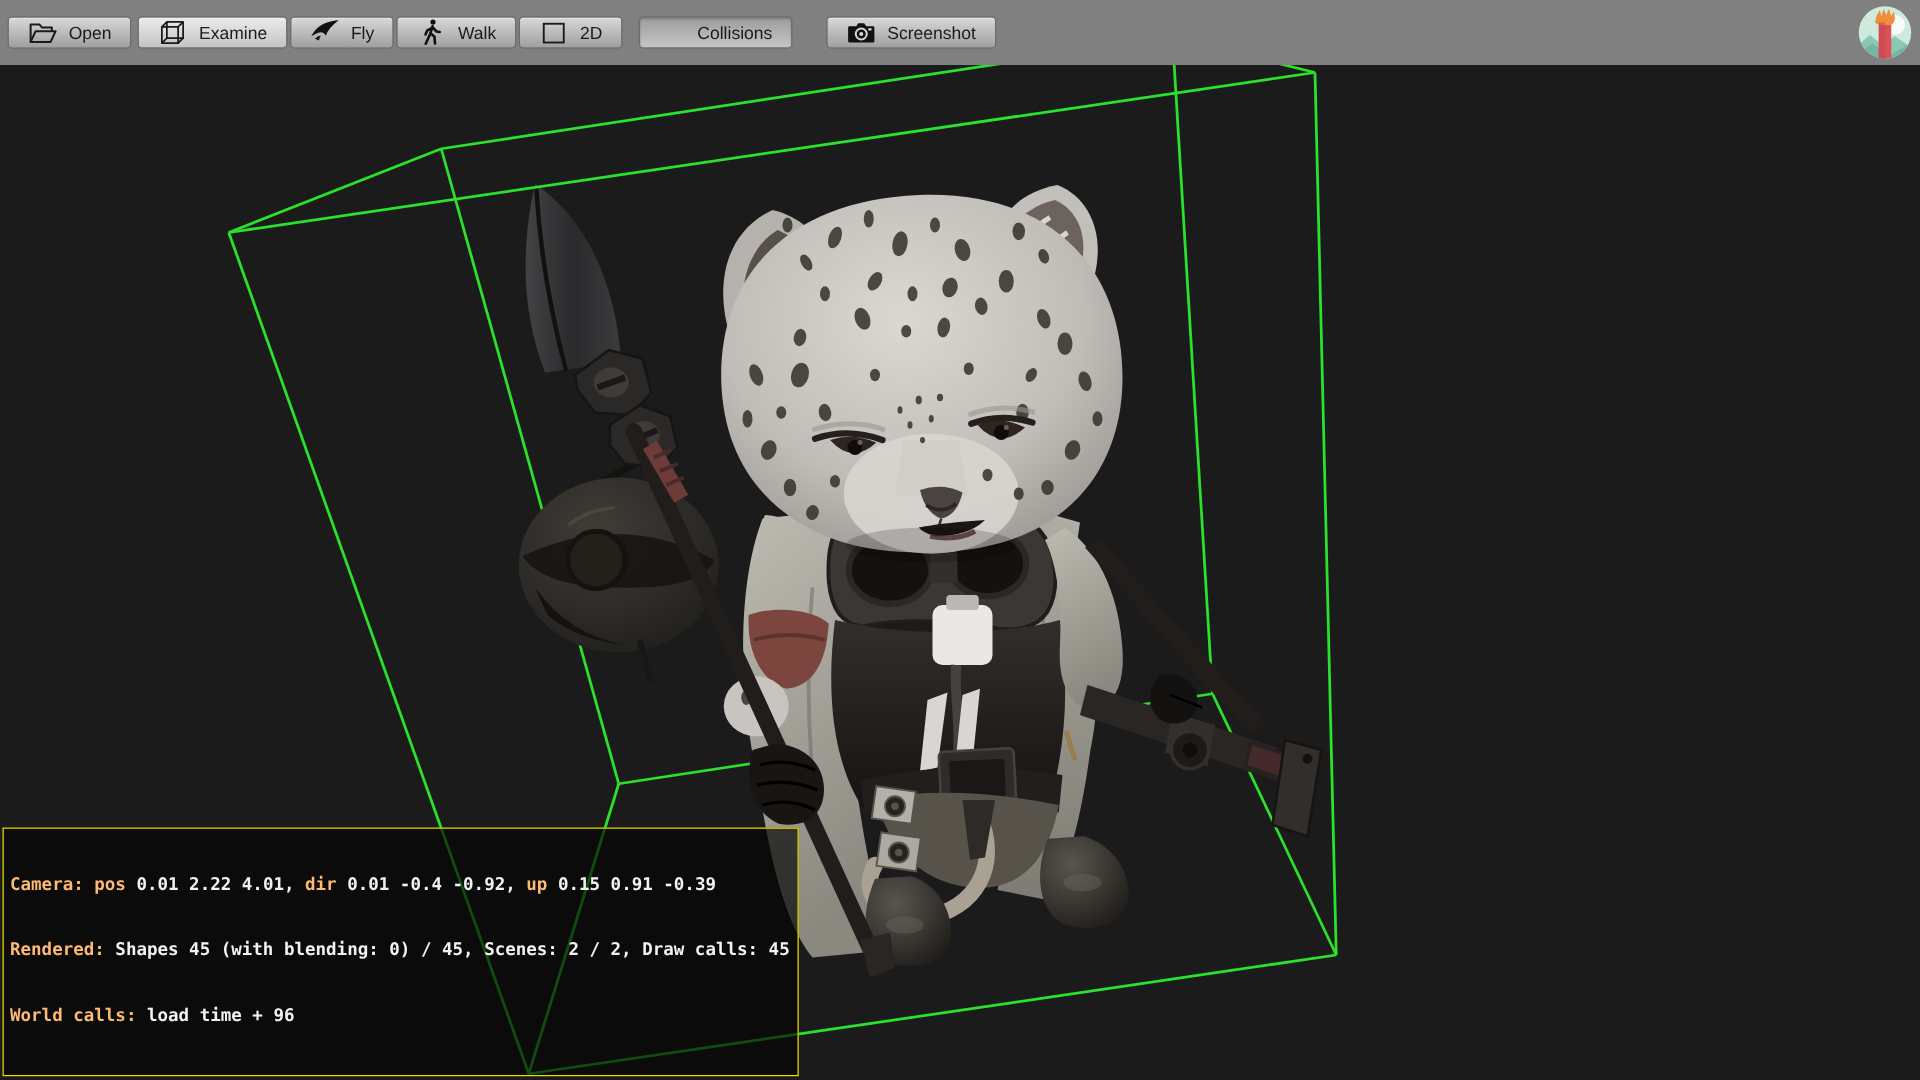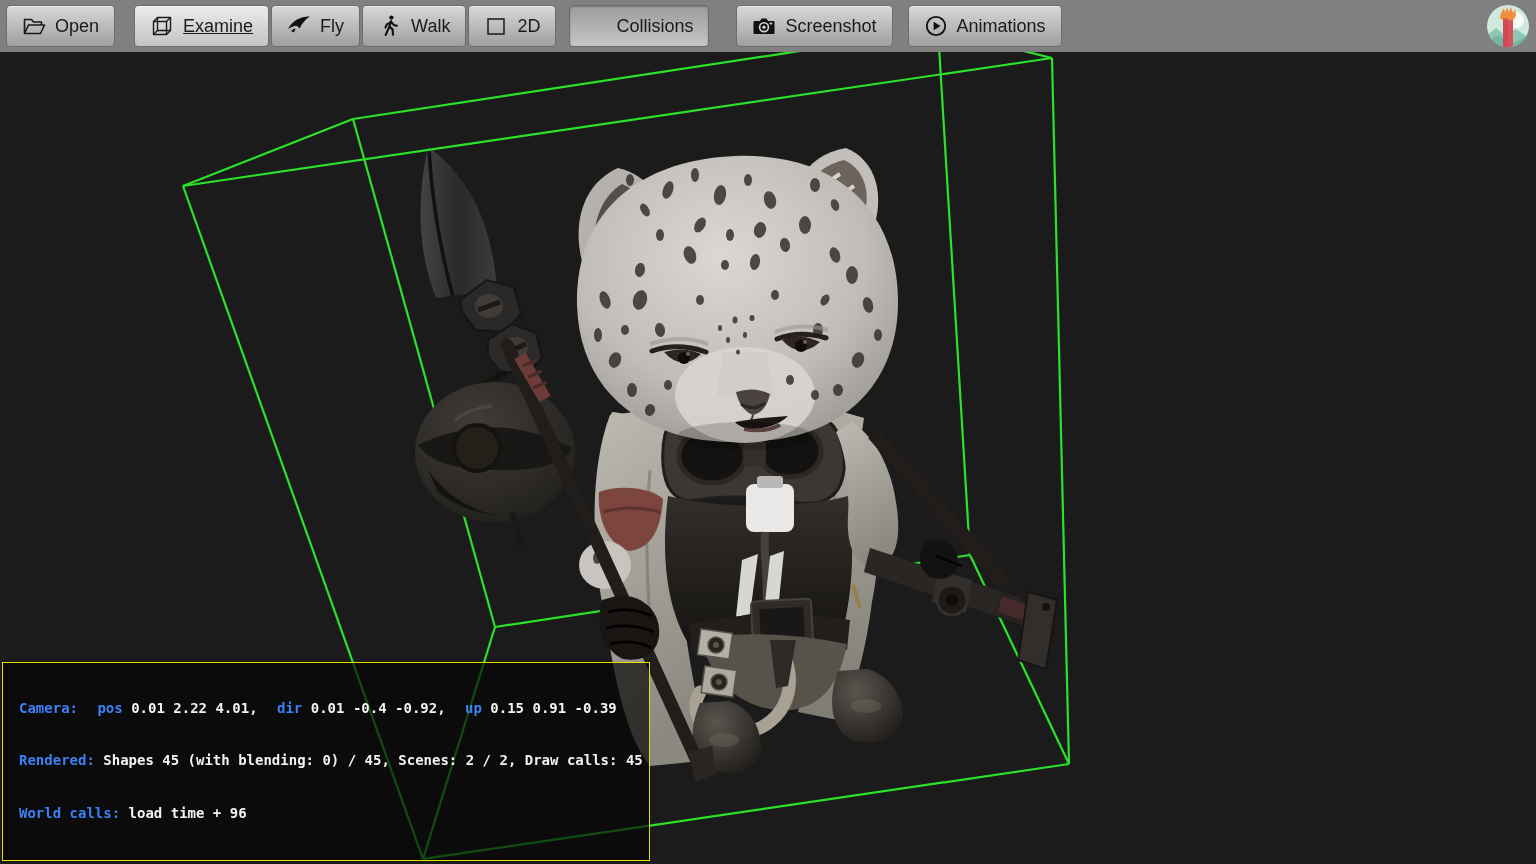--- a/index.html
+++ b/index.html
@@ -1,42 +1,42 @@
 <!DOCTYPE html>
 <html><head>
 <meta charset="utf-8">
 <style>
   html,body{margin:0;padding:0;background:#000;}
   #app{position:relative;width:1536px;height:864px;overflow:hidden;background:#1b1b1b;font-family:"Liberation Sans",sans-serif;}
 
   
   #toolbar{position:absolute;left:0;top:0;width:1536px;height:52px;background:#808080;display:flex;align-items:center;box-sizing:border-box;padding-left:3px;}
-  .btn{height:42px;display:inline-flex;align-items:center;gap:9px;padding:0 15px;border:1px solid #6d6d6d;border-radius:4px;
+  .btn{height:26px;display:inline-flex;align-items:center;gap:9px;padding:0 15px;border:1px solid #6d6d6d;border-radius:4px;
        background:linear-gradient(#d8d8d8,#9f9f9f);box-shadow:inset 0 1px 0 rgba(255,255,255,.5);
-       font-size:18px;color:#1a1a1a;cursor:default;box-sizing:border-box;white-space:nowrap;}
+       font-size:14px;color:#1a1a1a;cursor:default;box-sizing:border-box;white-space:nowrap;}
   .btn.active{background:linear-gradient(#ececec,#c3c3c3);}
   .btn.pressed{background:linear-gradient(#9c9c9c,#c6c6c6);box-shadow:inset 0 1px 2px rgba(0,0,0,.25);padding-left:46px;}
   .btn .ico{display:inline-flex;width:24px;height:24px;}
   .m-open{margin-left:3px;}
-  .m-examine{margin-left:19px;text-decoration:underline;}
+  .m-examine{margin-left:5px;}
   .m-adj{margin-left:2px;}
   .m-collisions{margin-left:13px;}
   .m-screenshot{margin-left:27px;}
   .m-animations{margin-left:15px;}
   #logo{position:absolute;right:6px;top:4px;width:44px;height:44px;}
 
   
   #viewport{position:absolute;left:0;top:52px;width:1536px;height:812px;background:#1b1b1b;}
   #scene{position:absolute;left:0;top:0;}
 
   
   #status{position:absolute;left:2px;bottom:3px;border:1px solid #e6df00;background:rgba(5,5,5,.68);
           color:#f2f2f2;font-family:"DejaVu Sans Mono",monospace;font-weight:bold;font-size:14px;line-height:17.5px;
           padding:2px 6px 3px 5px;white-space:pre;}
-  #status .y{color:#3b82f6;margin-left:11px;}
+  #status .y{color:#fdba74;}
 </style>
 </head>
 <body>
 
 <div id="app">
 
   <div id="toolbar">
 
     <div class="btn m-open">
       <span class="ico">
@@ -100,29 +100,20 @@
         <svg viewBox="0 0 24 24" width="24" height="24" fill="#111">
           <path d="M2.5 7 H8 L9.6 4.6 H14.4 L16 7 H21.5 Q22.5 7 22.5 8 V19 Q22.5 20 21.5 20 H2.5 Q1.5 20 1.5 19 V8 Q1.5 7 2.5 7 Z"></path>
           <circle cx="12" cy="13.2" r="4.4" fill="#111" stroke="#d8d8d8" stroke-width="1.6"></circle>
           <circle cx="12" cy="13.2" r="1.6" fill="#d8d8d8"></circle>
           <rect x="17.6" y="8.6" width="2.6" height="1.8" fill="#d8d8d8"></rect>
         </svg>
       </span>
       <span>Screenshot</span>
     </div>
 
-    <div class="btn m-animations">
-      <span class="ico">
-        <svg viewBox="0 0 24 24" width="24" height="24" fill="none" stroke="#111" stroke-width="1.8">
-          <circle cx="12" cy="12" r="9.2"></circle>
-          <path d="M9.6 7.8 L16.6 12 L9.6 16.2 Z" fill="#111" stroke="none"></path>
-        </svg>
-      </span>
-      <span>Animations</span>
-    </div>
 
     <svg id="logo" viewBox="0 0 44 44">
       <defs>
           <clipPath id="logoclip">
             <circle cx="22" cy="22" r="21"></circle>
           </clipPath>
         </defs>
       <circle cx="22" cy="22" r="21" fill="#cfe9dd"></circle>
       <g clip-path="url(#logoclip)">
         <circle cx="30" cy="16" r="8" fill="#f6fbf8"></circle>

